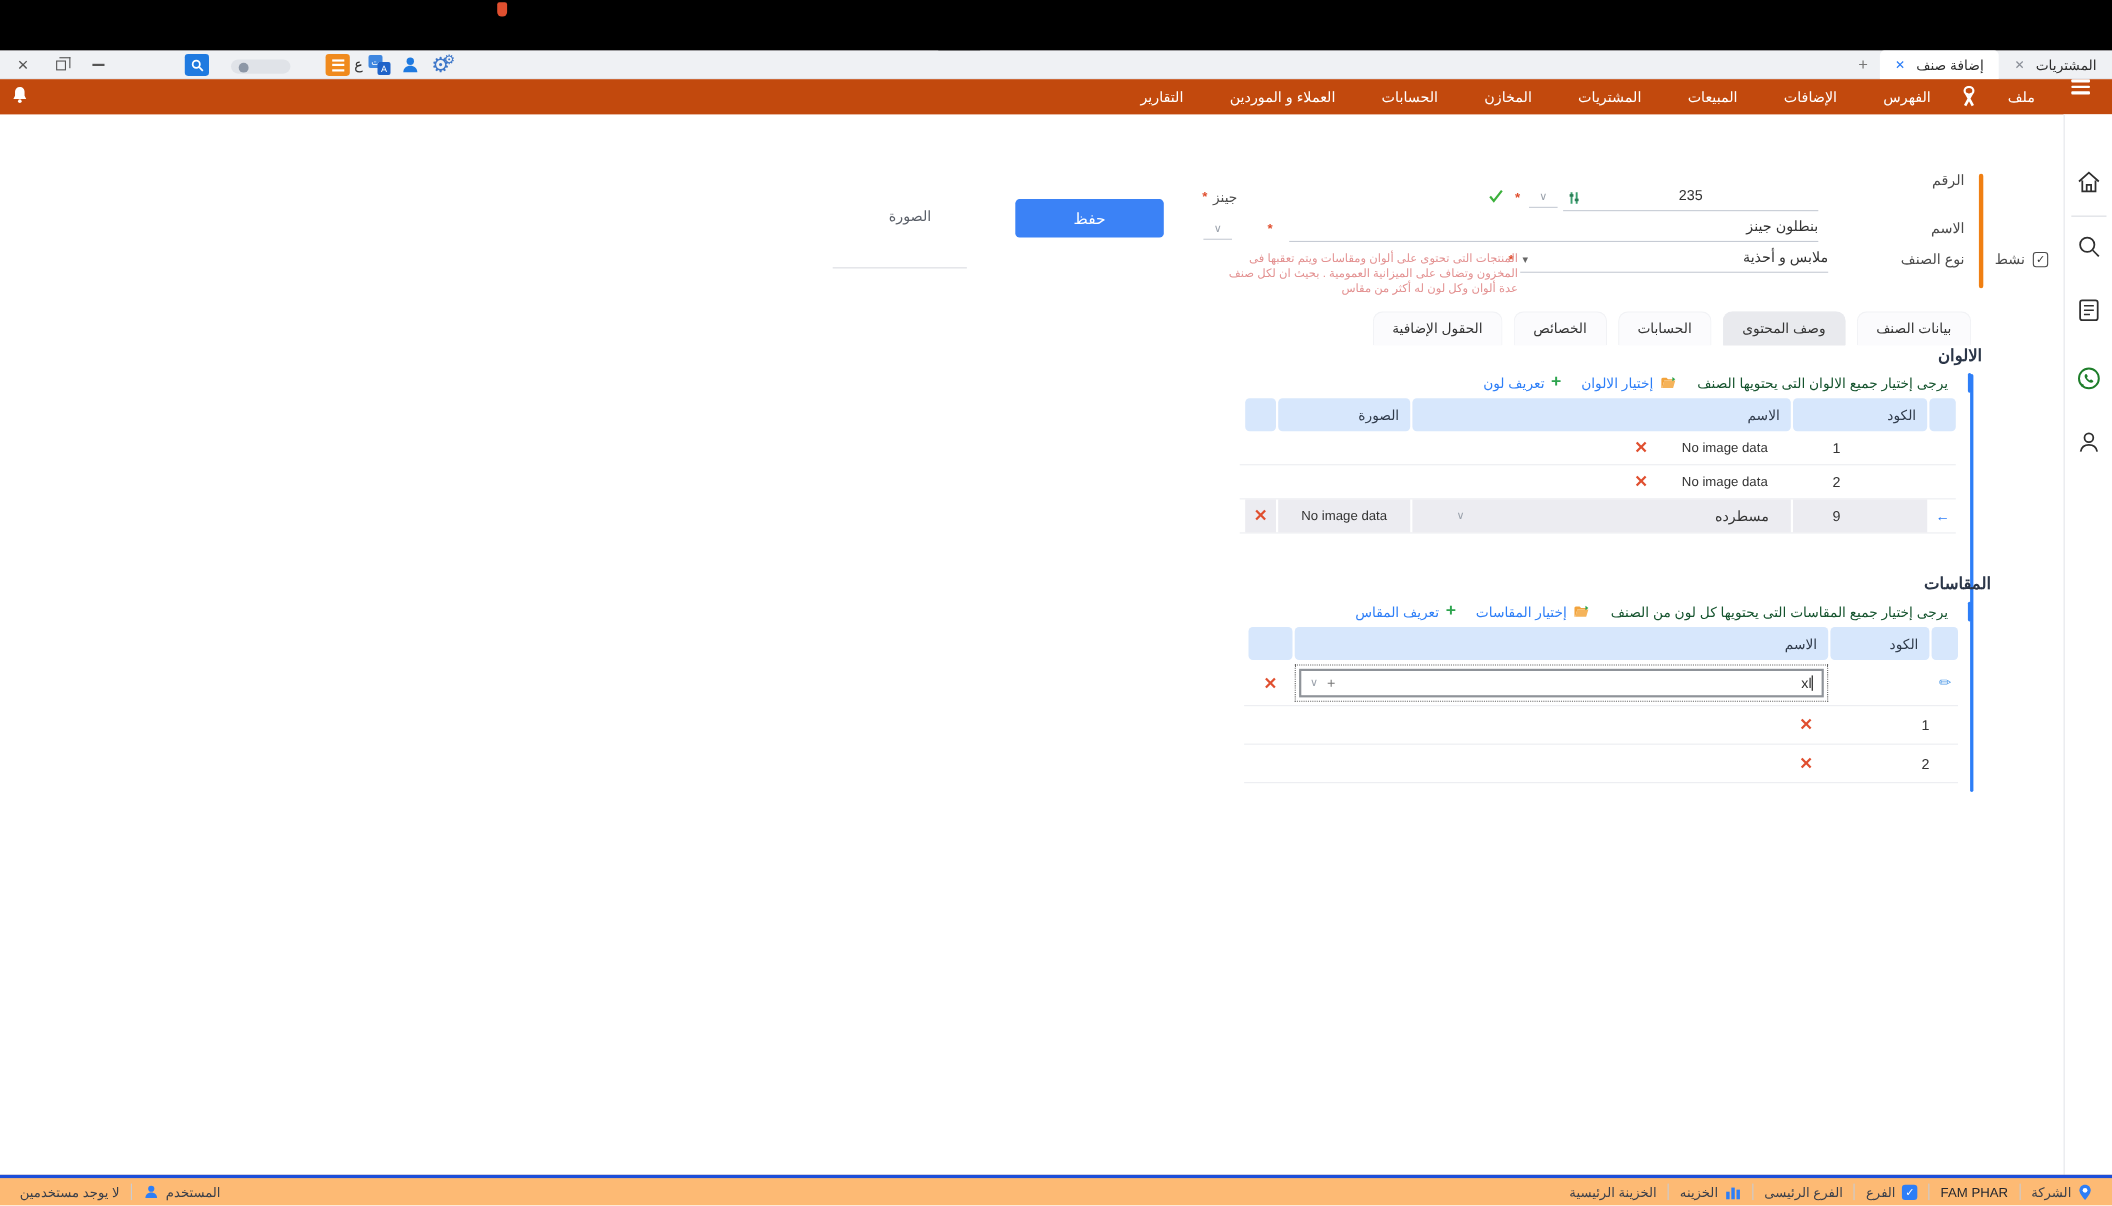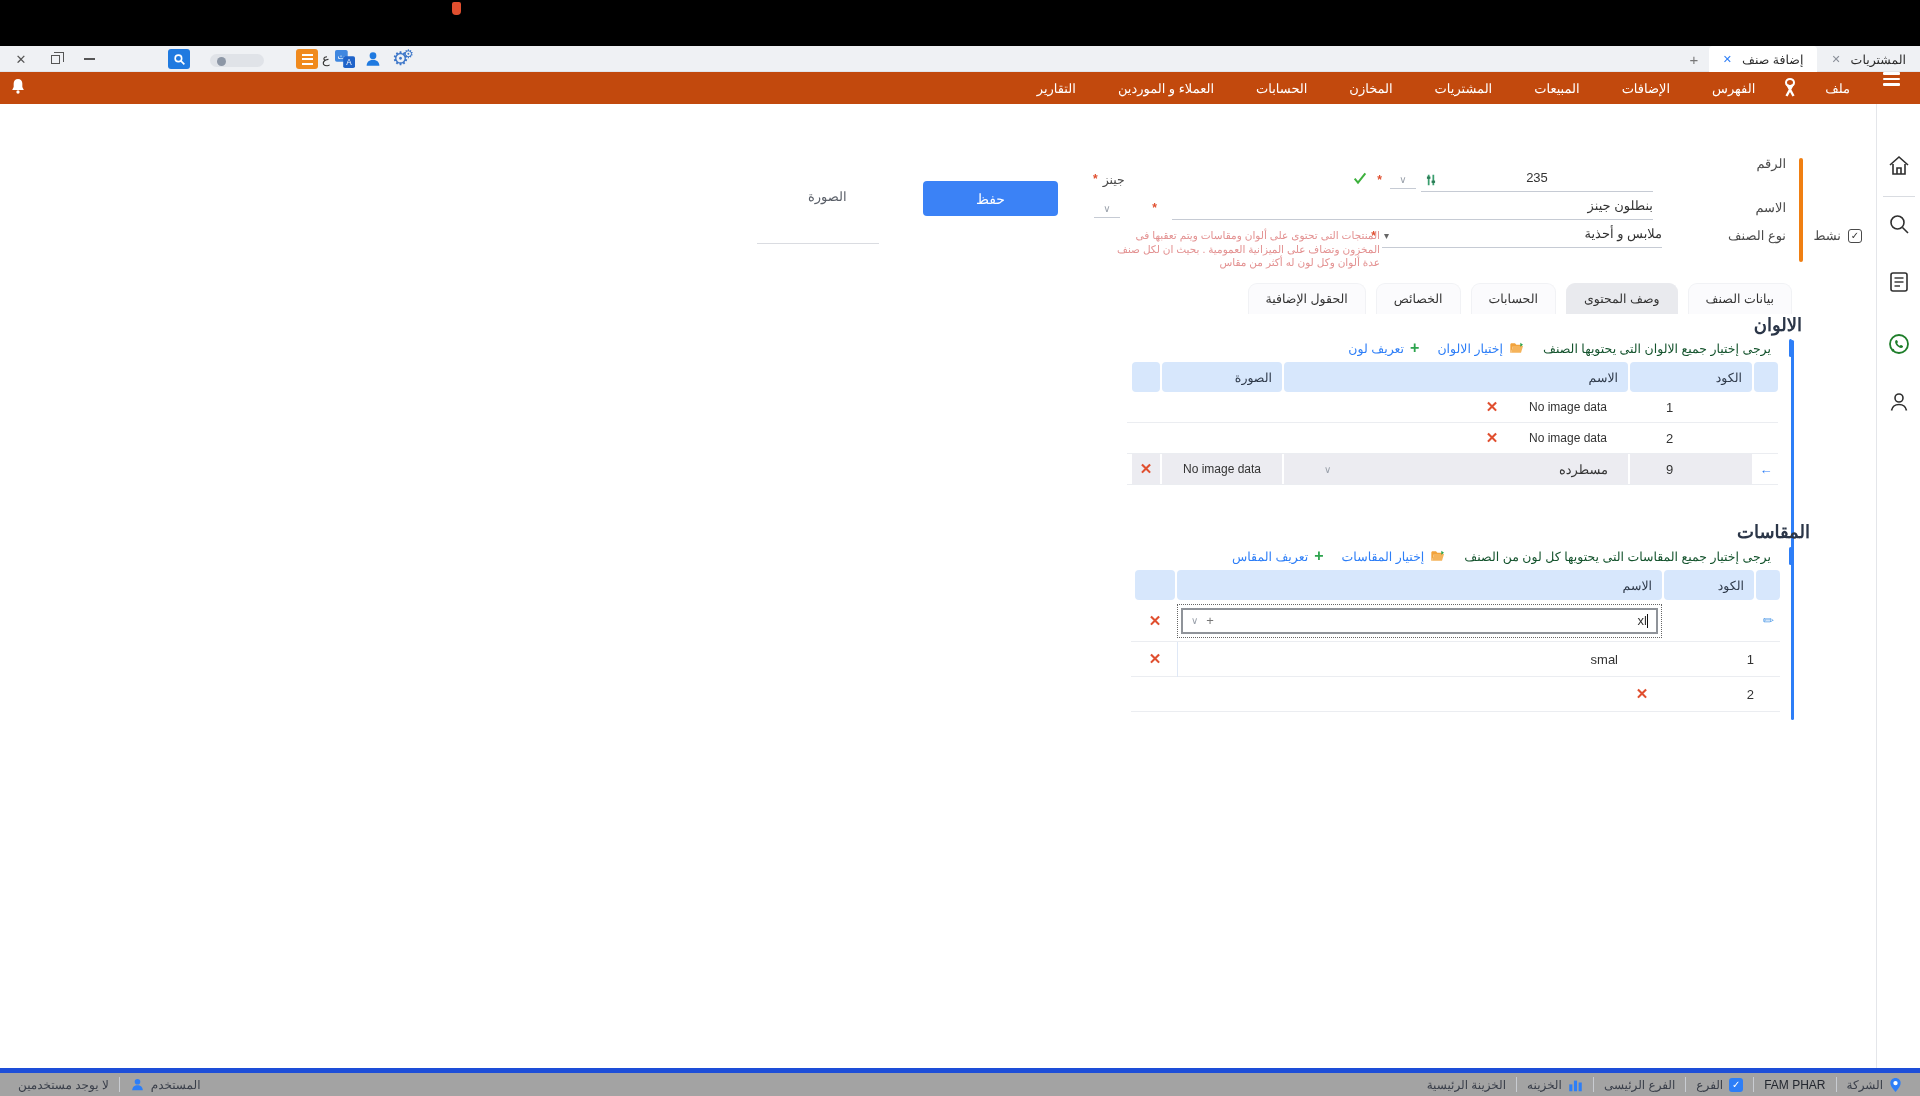--- a/index.html
+++ b/index.html
@@ -49,21 +49,21 @@
   .hint{position:absolute;left:1100px;top:229px;width:280px;direction:rtl;text-align:right;font-size:10.5px;line-height:13.5px;color:var(--hint);}
   .chkrow{position:absolute;display:flex;direction:rtl;align-items:center;gap:7px;font-size:13px;color:#4a4a4a;}
   .checkbox{width:14px;height:14px;border:1.5px solid #4a4a4a;border-radius:3px;display:flex;align-items:center;justify-content:center;font-size:10px;color:#333;background:#fff;}
   .savebtn{position:absolute;left:923px;top:181px;width:135px;height:35px;background:var(--save);color:#fff;border:none;border-radius:4px;font-size:14px;font-family:inherit;cursor:pointer;}
   .imgline{position:absolute;left:757px;top:243px;width:122px;height:1px;background:#dadce1;}
   
   .dtabs{position:absolute;right:128px;top:283px;height:31px;display:flex;direction:rtl;gap:10px;align-items:flex-end;}
   .dtab{height:31px;line-height:31px;padding:0 17px;font-size:12.5px;color:#333;border-radius:9px 9px 0 0;background:#fbfbfd;border:1px solid #f1f2f5;border-bottom:none;}
   .dtab.active{background:#e9eaee;border-color:#e9eaee;}
   
-  .sec-title{position:absolute;font-size:18px;font-weight:bold;color:#2b3648;direction:rtl;}
+  .sec-title{position:absolute;font-size:15px;font-weight:bold;color:#2b3648;direction:rtl;}
   .sec-toolbar{position:absolute;right:128px;height:22px;display:flex;direction:rtl;align-items:center;gap:18px;font-size:12.5px;}
   .bluebar{width:3px;height:18px;background:var(--blue);border-radius:2px;}
   .instr{color:#14532d;}
   .linkbtn{display:flex;direction:rtl;align-items:center;gap:6px;color:var(--blue);cursor:pointer;}
   .plus{color:var(--green);font-size:16px;font-weight:bold;}
   .v-blue{left:1791px;top:340px;width:3px;height:380px;background:var(--blue);border-radius:2px;}
   
   .grid{position:absolute;direction:rtl;}
   .grow{display:flex;direction:rtl;gap:2px;align-items:center;}
   .hcell{background:var(--hblue);height:30px;border-radius:4px;font-size:12.5px;color:#2f3a4a;display:flex;align-items:center;direction:rtl;padding:0 10px;}
@@ -72,21 +72,21 @@
   .marker{position:absolute;right:28px;top:6px;color:#555;font-size:11px;}
   .drow{border-bottom:1px solid #ebedf1;}
   .xdel{color:var(--red);font-size:15px;font-weight:bold;display:flex;align-items:center;justify-content:center;width:100%;cursor:pointer;}
   .selbg{background:#ececf1;}
   .larrow{color:var(--blue);font-size:13px;}
   .editbox{border:1.5px dotted #666;padding:3px;width:100%;}
   .editinput{border:2px solid #8f9399;background:#fff;height:26px;display:flex;direction:rtl;align-items:center;justify-content:space-between;padding:0 8px;}
   .caretbar{display:inline-block;width:1px;height:14px;background:#111;vertical-align:middle;}
   .pencil{transform:rotate(-45deg);font-size:13px;color:#5aa0e8;}
   
-  .statusbar{left:0;top:1068px;width:1920px;height:28px;background:#a3a3a3;border-top:5px solid #1d4ed8;display:flex;align-items:center;justify-content:space-between;padding:0 8px;}
+  .statusbar{left:0;top:1068px;width:1920px;height:28px;background:#fdba74;border-top:3px solid #1d4ed8;display:flex;align-items:center;justify-content:space-between;padding:0 8px;}
   .sgroup{display:flex;direction:rtl;align-items:center;height:28px;}
   .sitem{display:flex;direction:rtl;align-items:center;gap:6px;padding:0 10px;font-size:12px;color:#3a3f4a;}
   .ssep{width:1px;height:15px;background:#c9ccd2;}
   .bluecheck{width:14px;height:14px;background:var(--blue);border-radius:3px;color:#fff;font-size:10px;display:flex;align-items:center;justify-content:center;}
   svg{display:block;}
 </style>
 </head>
 <body>
 
 <div class="abs strip"></div>
@@ -372,21 +372,20 @@
       </div>
     </div>
     <div class="cell" style="width:40px;height:42px">
         <span class="xdel">✕</span>
       </div>
   </div>
 
   <div class="grow drow" style="height:35px">
     <div class="cell" style="width:24px;height:35px"></div>
     <div class="cell" style="width:90px;height:35px;padding-left:24px;justify-content:flex-end;direction:ltr">1</div>
-    <div class="cell" style="width:485px;height:35px;padding-right:44px;direction:ltr;justify-content:flex-end;border-left:1px solid #dfe8f6">smal</div>
     <div class="cell" style="width:40px;height:35px">
         <span class="xdel">✕</span>
       </div>
   </div>
   <div class="grow drow" style="height:35px">
     <div class="cell" style="width:24px;height:35px"></div>
     <div class="cell" style="width:90px;height:35px;padding-left:24px;justify-content:flex-end;direction:ltr">2</div>
     <div class="cell" style="width:40px;height:35px">
         <span class="xdel">✕</span>
       </div>

